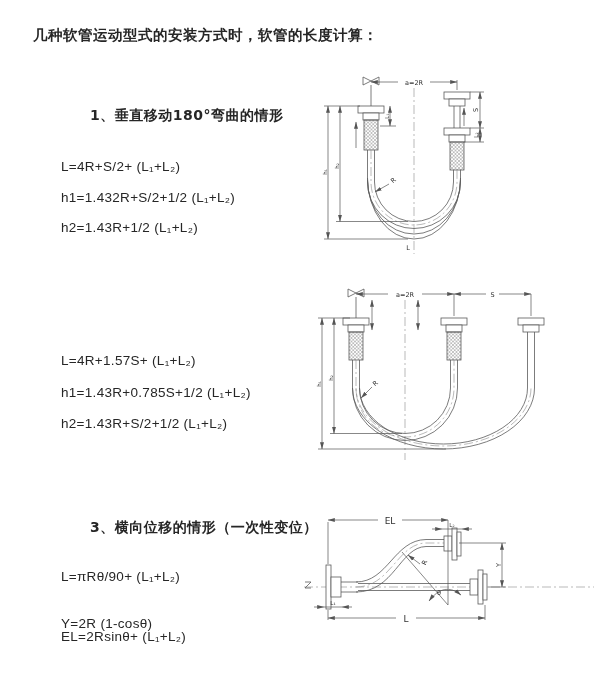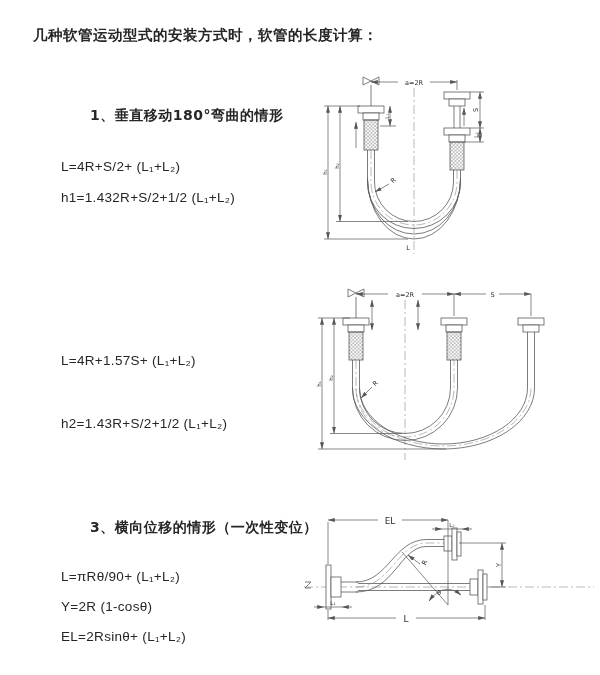--- a/index.html
+++ b/index.html
@@ -22,27 +22,29 @@
 </head>
 <body>
 
 <div class="page">
 
   <div class="t title">几种软管运动型式的安装方式时，软管的长度计算：</div>
 
   <div class="t sec-heading" style="left:42px;top:107px">1、垂直移动180°弯曲的情形</div>
   <div class="t formula" style="left:61px;top:139px">L=4R+S/2+ (L₁+L₂)</div>
   <div class="t formula" style="left:61px;top:170px">h1=1.432R+S/2+1/2 (L₁+L₂)</div>
+  <div class="t formula" style="left:61px;top:200px">h2=1.43R+1/2 (L₁+L₂)</div>
 
   <div class="t formula" style="left:61px;top:333px">L=4R+1.57S+ (L₁+L₂)</div>
+  <div class="t formula" style="left:61px;top:365px">h1=1.43R+0.785S+1/2 (L₁+L₂)</div>
   <div class="t formula" style="left:61px;top:396px">h2=1.43R+S/2+1/2 (L₁+L₂)</div>
 
   <div class="t sec-heading" style="left:42px;top:519px">3、横向位移的情形（一次性变位）</div>
   <div class="t formula" style="left:61px;top:549px">L=πRθ/90+ (L₁+L₂)</div>
-  <div class="t formula" style="left:61px;top:579px">Y=2R (1-cosθ)</div>
+  <div class="t formula" style="left:61px;top:596px">Y=2R (1-cosθ)</div>
   <div class="t formula" style="left:61px;top:609px">EL=2Rsinθ+ (L₁+L₂)</div>
 
   <svg class="diag" style="left:312px;top:70px" width="280" height="192" viewBox="0 0 280 192">
     <defs>
       <pattern id="braid" width="3.5" height="3.5" patternUnits="userSpaceOnUse">
         <path d="M0,3.5 L3.5,0 M0,0 L3.5,3.5" stroke="#8a8a8a" stroke-width="0.5" fill="none"></path>
       </pattern>
       <marker id="mE" markerWidth="10" markerHeight="7" refX="6.8" refY="2.8" orient="auto" markerUnits="userSpaceOnUse">
         <path d="M0,0.8 L7,2.8 L0,4.8 Z" fill="#555"></path>
       </marker>

